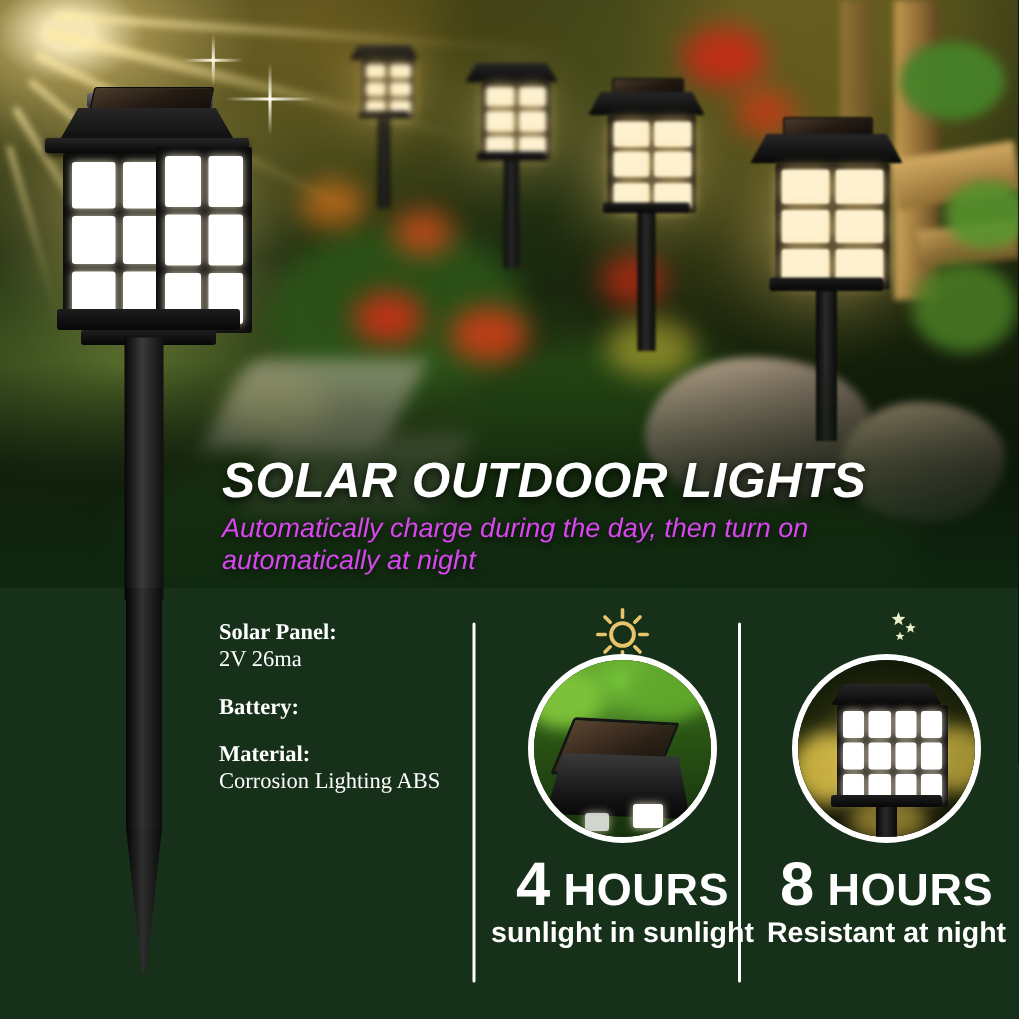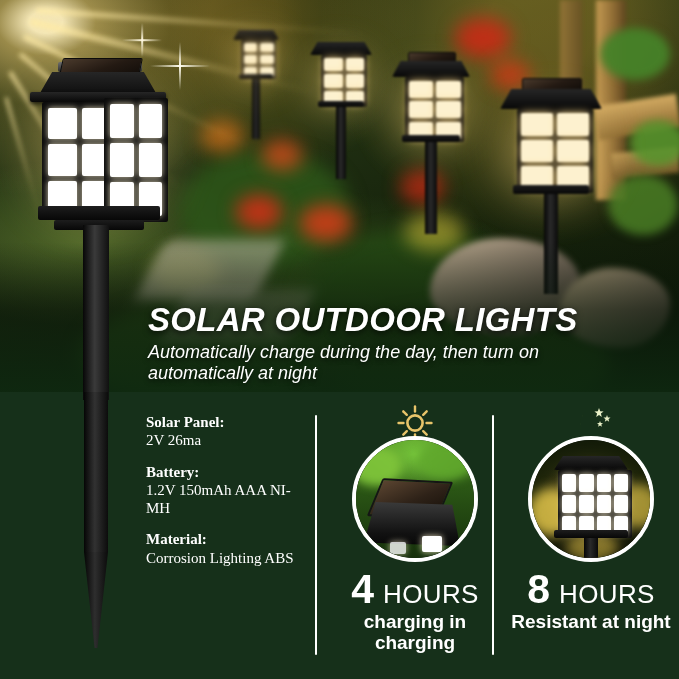--- a/index.html
+++ b/index.html
@@ -61,21 +61,21 @@
   #hero-tip{position:absolute;left:84px;top:552px;width:24px;height:96px;z-index:30;
     background:linear-gradient(90deg,#050505,#2e2e2e 45%,#0b0b0b);
     clip-path:polygon(0 0,100% 0,56% 100%,44% 100%);}
 
   
   .panel{position:absolute;left:0;top:392px;width:679px;height:287px;background:#16301a;}
 
   .headline{position:absolute;left:148px;top:303px;z-index:20;width:520px;font-style:italic;}
   .headline h1{margin:0;color:#fff;font-size:33px;font-weight:bold;letter-spacing:.3px;
                 line-height:1;text-shadow:0 2px 6px rgba(0,0,0,.75);}
-  .headline p{margin:6px 0 0;color:#ffffff;font-size:18px;line-height:1.18;
+  .headline p{margin:6px 0 0;color:#d946ef;font-size:18px;line-height:1.18;
               text-shadow:0 2px 5px rgba(0,0,0,.7);max-width:430px;}
 
   
   .specs{position:absolute;left:146px;top:413px;width:165px;z-index:25;color:#fff;}
   .spec{margin-bottom:13px;font-family:Liberation Serif, serif;}
   .spec .k{font-size:15px;font-weight:bold;line-height:1.22;}
   .spec .v{font-size:15px;line-height:1.22;}
 
   .divider{position:absolute;width:2px;background:#ffffff;z-index:25;border-radius:1px;}
   #div-1{left:315px;top:415px;height:240px;}
@@ -86,21 +86,21 @@
   #feat-sun{left:327px;top:404px;}
   #feat-moon{left:503px;top:404px;}
 
   .ficon{height:38px;display:flex;align-items:center;justify-content:center;}
   .circle{position:relative;width:118px;height:118px;margin:-6px auto 0;border-radius:50%;
           border:4px solid #ffffff;overflow:hidden;background:#0d1a0c;}
   .circ-inner{position:absolute;inset:0;}
 
   .bignum{display:flex;align-items:baseline;justify-content:center;gap:9px;margin-top:8px;}
   .bignum .n{font-size:41px;font-weight:bold;line-height:.95;}
-  .bignum .h{font-size:26px;font-weight:normal;letter-spacing:.4px;}
+  .bignum .h{font-size:30px;font-weight:bold;letter-spacing:.4px;}
   .fsub{font-size:19px;font-weight:bold;line-height:1.1;margin-top:2px;}
 </style>
 </head>
 <body>
 
 <div class="card">
 
   <div class="photo">
     <div class="photo-bg"></div>
 
@@ -255,21 +255,20 @@
     <p>Automatically charge during the day, then turn on automatically at night</p>
   </div>
 
   <div class="specs">
     <div class="spec">
       <div class="k">Solar Panel:</div>
       <div class="v">2V 26ma</div>
     </div>
     <div class="spec">
       <div class="k">Battery:</div>
-      <div class="v">1.2V 150mAh AAA NI-MH</div>
     </div>
     <div class="spec">
       <div class="k">Material:</div>
       <div class="v">Corrosion Lighting ABS</div>
     </div>
   </div>
 
   <div class="divider" id="div-1"></div>
   <div class="divider" id="div-2"></div>
 
@@ -304,21 +303,21 @@
                     clip-path:polygon(12% 0,92% 6%,100% 100%,0 92%);"></div>
         <div class="pane" style="position:absolute;left:66px;top:96px;width:20px;height:16px;"></div>
         <div class="pane" style="position:absolute;left:34px;top:102px;width:16px;height:12px;opacity:.8;"></div>
       </div>
     </div>
 
     <div class="bignum">
       <span class="n">4</span>
       <span class="h">HOURS</span>
     </div>
-    <div class="fsub">charging in charging</div>
+    <div class="fsub">sunlight in sunlight</div>
   </div>
 
   <div class="feat" id="feat-moon">
     <div class="ficon">
       <svg width="46" height="40" viewBox="0 0 46 40">
         <path d="M27 6 A15 15 0 1 0 27 36 A12.2 12.2 0 1 1 27 6 Z" fill="#a8c84a"></path>
         <polygon fill="#e9f0c8" points="31,5 32.2,8.2 35.6,8.4 32.9,10.6 33.8,13.9 31,12 28.2,13.9 29.1,10.6 26.4,8.4 29.8,8.2"></polygon>
         <polygon fill="#e9f0c8" points="39,12 39.9,14.4 42.5,14.6 40.5,16.2 41.2,18.8 39,17.3 36.8,18.8 37.5,16.2 35.5,14.6 38.1,14.4"></polygon>
         <polygon fill="#e9f0c8" points="32,18 32.8,20.1 35,20.3 33.3,21.6 33.9,23.8 32,22.5 30.1,23.8 30.7,21.6 29,20.3 31.2,20.1"></polygon>
       </svg>

